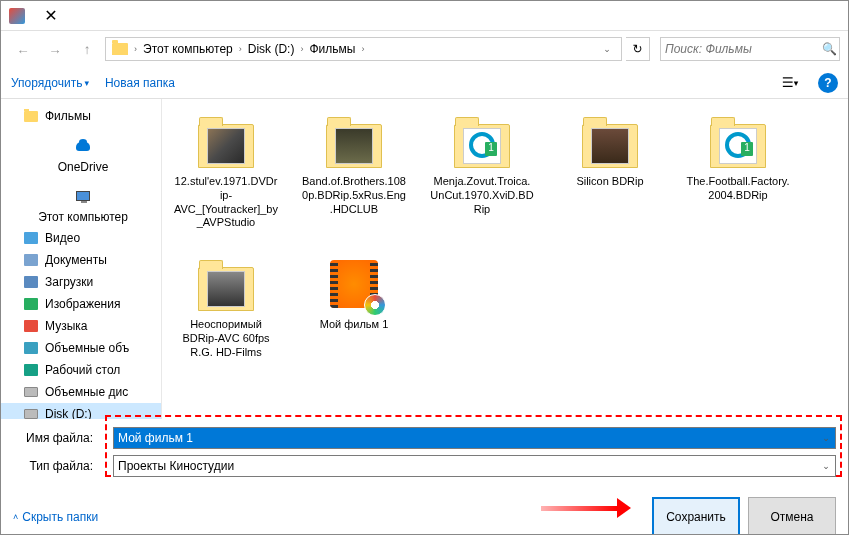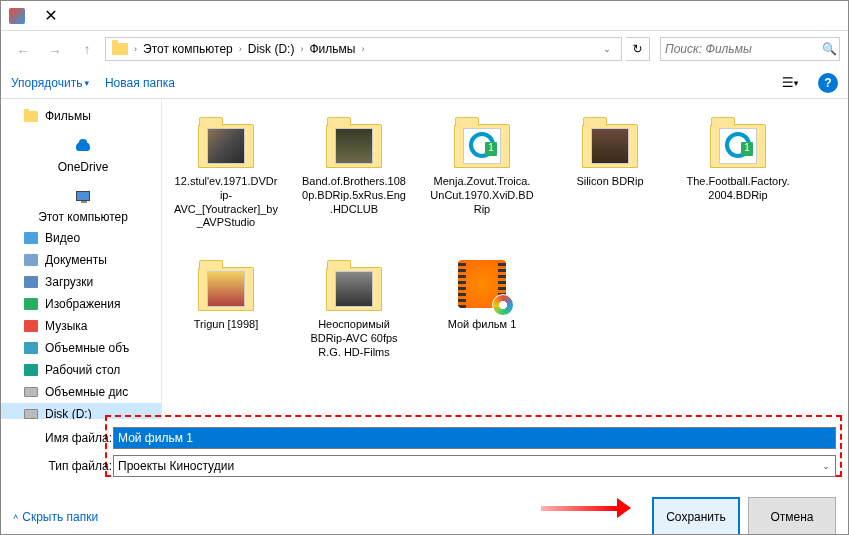--- a/index.html
+++ b/index.html
@@ -63,21 +63,21 @@
 .fc-img.trig { background: linear-gradient(180deg,#f0d060,#b04040); }
 .fc-img.neos { background: linear-gradient(180deg,#888,#333); }
 .film-thumb { width: 48px; height: 48px; border-radius: 4px; background: radial-gradient(circle,#ff8c00,#ff6600); position: relative; overflow: hidden; }
 .film-thumb::before { content: ''; position: absolute; left: 0; top: 0; width: 8px; height: 100%; background: repeating-linear-gradient(0deg,#333 0,#333 3px,transparent 3px,transparent 6px); }
 .film-thumb::after { content: ''; position: absolute; right: 0; top: 0; width: 8px; height: 100%; background: repeating-linear-gradient(0deg,#333 0,#333 3px,transparent 3px,transparent 6px); }
 .wmm-overlay { position: absolute; right: -2px; bottom: -2px; width: 22px; height: 22px; border-radius: 50%; background: radial-gradient(circle,#fff 30%,transparent 30%),conic-gradient(#e74c3c,#3498db,#2ecc71,#f1c40f,#e74c3c); border: 1px solid #fff; }
 .item-label { font-size: 11px; line-height: 1.25; margin-top: 4px; word-break: break-word; }
 
 .bottom { padding: 8px 12px 4px; }
 .field-row { display: flex; align-items: center; margin-bottom: 6px; position: relative; }
-.field-label { width: 100px; text-align: right; padding-right: 1px; font-size: 12px; }
+.field-label { width: 100px; text-align: right; padding-right: 20px; font-size: 12px; }
 .field-input-wrap { flex: 1; position: relative; }
 .field-input { width: 100%; height: 22px; border: 1px solid #7a7a7a; padding: 0 20px 0 4px; font-size: 12px; outline: none; }
 .field-input.selected { background: #0078d7; color: #fff; }
 .field-drop { position: absolute; right: 2px; top: 2px; width: 16px; height: 18px; display: flex; align-items: center; justify-content: center; color: #555; cursor: pointer; font-size: 10px; }
 .red-dash { position: absolute; left: 104px; right: 6px; top: -4px; height: 62px; border: 2px dashed #ff0000; pointer-events: none; }
 
 .footer { display: flex; align-items: center; padding: 10px 12px 12px; gap: 8px; }
 .hide-link { color: #0066cc; font-size: 12px; cursor: pointer; display: flex; align-items: center; gap: 4px; }
 .footer-spacer { flex: 1; }
 .btn { width: 88px; height: 40px; border: 1px solid #adadad; background: #e1e1e1; font-size: 12px; cursor: pointer; }
@@ -259,30 +259,20 @@
                 <div class="fc-disc"></div>
               </div>
             </div>
           </div>
           <div class="item-label">The.Football.Factory.2004.BDRip</div>
         </div>
         <div class="item">
           <div class="thumb">
             <div class="folder-thumb">
               <div class="folder-content">
-                <div class="fc-img trig"></div>
-              </div>
-            </div>
-          </div>
-          <div class="item-label">Trigun [1998]</div>
-        </div>
-        <div class="item">
-          <div class="thumb">
-            <div class="folder-thumb">
-              <div class="folder-content">
                 <div class="fc-img neos"></div>
               </div>
             </div>
           </div>
           <div class="item-label">Неоспоримый BDRip-AVC 60fps R.G. HD-Films</div>
         </div>
         <div class="item">
           <div class="thumb">
             <div class="film-thumb"></div>
             <div class="wmm-overlay"></div>

